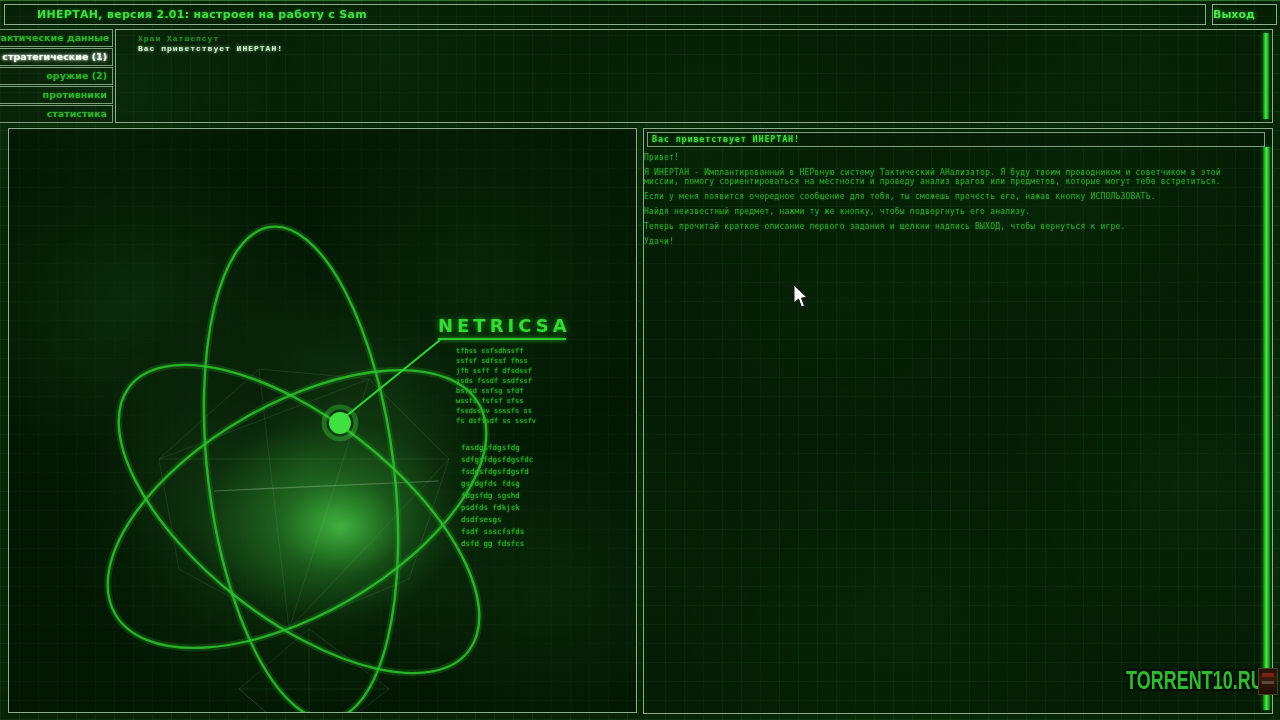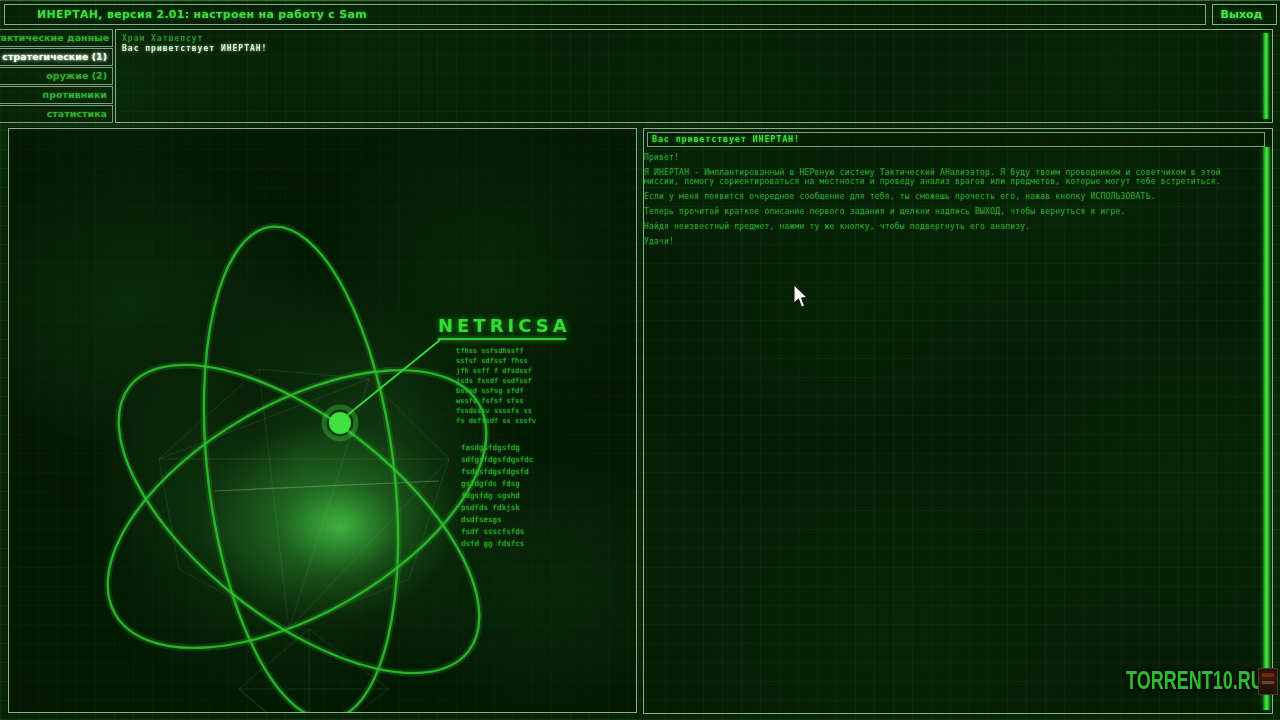--- a/index.html
+++ b/index.html
@@ -22,34 +22,34 @@
       repeating-linear-gradient(0deg, rgba(110,230,110,.065) 0 1px, transparent 1px 19px),
       repeating-linear-gradient(90deg, rgba(110,230,110,.065) 0 1px, transparent 1px 19px),
       radial-gradient(1500px 1000px at 50% 45%, rgba(0,0,0,0) 55%, rgba(1,10,1,.55) 100%);
   }
   .panelborder{position:absolute;border:1px solid #8fae8f;box-shadow:0 0 0 1px rgba(0,30,0,.55), inset 0 0 0 1px rgba(0,30,0,.45);}
   
   #titlebox{left:4px;top:4px;width:1200px;height:19px;background:rgba(4,24,4,.45);}
   #titlebox .t{position:absolute;left:32px;top:0;line-height:19px;
     font-family:"DejaVu Sans","Liberation Sans",sans-serif;font-weight:bold;font-size:11px;
     color:#43d943;text-shadow:0 0 3px #1d8f1d;letter-spacing:.3px;white-space:nowrap;}
-  #exitbox{left:1212px;top:4px;width:63px;height:19px;background:rgba(4,24,4,.45);text-align:center;}
+  #exitbox{left:1212px;top:4px;width:63px;height:19px;background:rgba(4,24,4,.45);text-align:left;}
   #exitbox .t{display:block;padding-right:6px;line-height:19px;
     font-family:"DejaVu Sans","Liberation Sans",sans-serif;font-weight:bold;font-size:11px;
     color:#4ce34c;text-shadow:0 0 4px #23a523;}
   
   .tab{position:absolute;left:-6px;width:112px;height:16px;border:1px solid #7fa07f;
     background:rgba(5,26,5,.5);box-shadow:0 0 0 1px rgba(0,30,0,.5);
     text-align:right;padding-right:5px;box-sizing:content-box;
     font-family:"DejaVu Sans","Liberation Sans",sans-serif;font-weight:bold;font-size:9.5px;
     line-height:16px;color:#2fae2f;text-shadow:0 0 2px rgba(30,140,30,.8);white-space:nowrap;}
   .tab.sel{color:#f2fff2;text-shadow:0 0 4px #cfeccf,0 0 2px #ffffff;}
   
   #msglist{left:115px;top:29px;width:1156px;height:92px;background:rgba(3,20,3,.35);}
-  #msglist .row{position:absolute;left:6px;white-space:nowrap;font-size:8px;font-weight:bold;letter-spacing:1px;}
+  #msglist .row{position:absolute;left:22px;white-space:nowrap;font-size:8px;font-weight:bold;letter-spacing:1px;font-family:Liberation Mono, monospace;}
   #msglist .row.dim{top:4px;color:#2d8c2d;text-shadow:0 0 2px rgba(20,110,20,.7);}
   #msglist .row.cur{top:14px;color:#d4eed4;text-shadow:0 0 3px rgba(190,255,190,.8);}
   .vscroll{position:absolute;width:6px;
     background:linear-gradient(90deg,#136313 0%,#2fc62f 30%,#46e546 50%,#2fc62f 70%,#136313 100%);
     box-shadow:0 0 4px rgba(60,220,60,.5);}
   #msglist .vscroll{right:3px;top:3px;bottom:3px;}
   
   #leftpanel{left:8px;top:128px;width:627px;height:583px;background:rgba(2,15,2,.58);}
   #leftpanel .clouds{position:absolute;inset:0;overflow:hidden;
     background-image:
@@ -195,22 +195,22 @@
   </div>
 
   <div id="rightpanel" class="panelborder">
     <div id="rp-titlebox">
       <span class="t">Вас приветствует ИНЕРТАН!</span>
     </div>
     <div id="rp-body">
       <p>Привет!</p>
       <p>Я ИНЕРТАН - Имплантированный в НЕРвную систему Тактический АНализатор. Я буду твоим проводником и советчиком в этой миссии, помогу сориентироваться на местности и проведу анализ врагов или предметов, которые могут тебе встретиться.</p>
       <p>Если у меня появится очередное сообщение для тебя, ты сможешь прочесть его, нажав кнопку ИСПОЛЬЗОВАТЬ.</p>
+      <p>Найдя неизвестный предмет, нажми ту же кнопку, чтобы подвергнуть его анализу.</p>
       <p>Теперь прочитай краткое описание первого задания и щелкни надпись ВЫХОД, чтобы вернуться к игре.</p>
-      <p>Найдя неизвестный предмет, нажми ту же кнопку, чтобы подвергнуть его анализу.</p>
       <p>Удачи!</p>
     </div>
     <div class="vscroll"></div>
   </div>
 
   <div id="watermark">TORRENT10.RU</div>
   <div id="wm-icon">
     <div class="r1"></div>
       <div class="r2"></div>
   </div>

